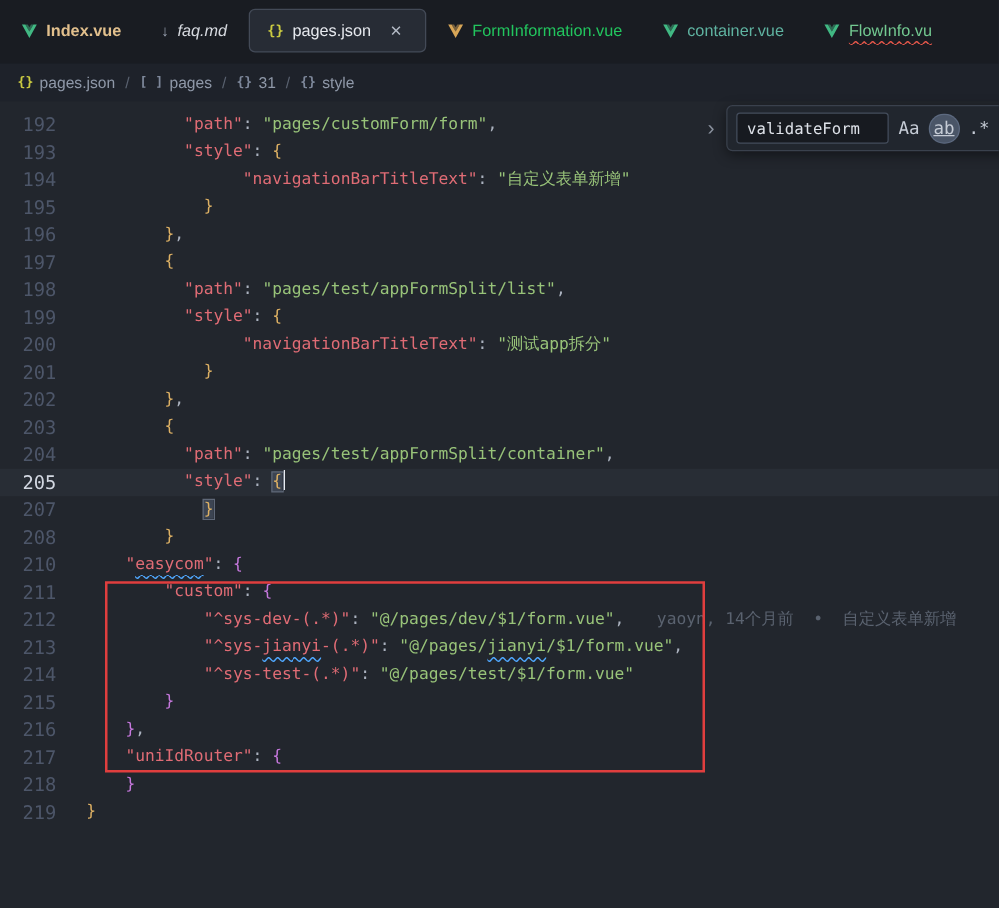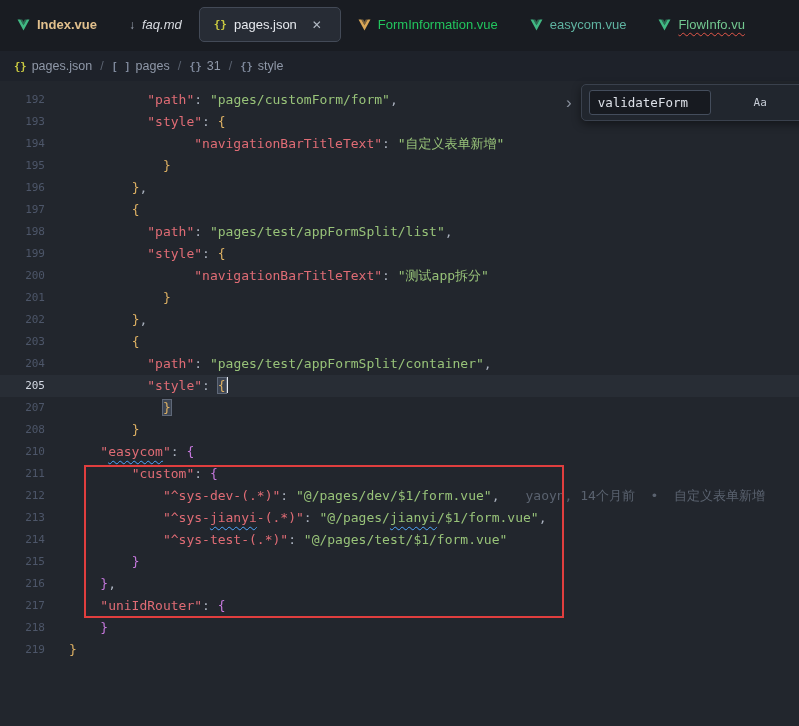--- a/index.html
+++ b/index.html
@@ -20,40 +20,40 @@
   .tab-close{margin-left:4px;font-size:12px;color:#b3bac5;width:18px;height:18px;display:flex;align-items:center;justify-content:center;border-radius:3px;}
   
   .breadcrumb{height:30px;display:flex;align-items:center;padding-left:14px;gap:8px;font-size:12.5px;color:#8f98a8;background:#1e222a;}
   .bc-item{display:flex;align-items:center;gap:5px;cursor:pointer;}
   .bc-ic{font-family:"DejaVu Sans Mono",monospace;font-size:10.5px;font-weight:bold;}
   .bc-sep{color:#5a6270;}
   
   .editor{position:relative;padding-top:8px;font-family:"DejaVu Sans Mono","DejaVu Sans",monospace;font-size:13px;}
   .line{display:flex;height:22px;line-height:22px;white-space:pre;}
   .line.current{background:rgba(160,175,210,0.05);}
-  .ln{flex:none;width:45px;text-align:right;color:#4d5669;font-size:11px;user-select:none;}
+  .ln{flex:none;width:45px;text-align:right;color:#4d5669;font-size:15px;user-select:none;}
   .line.current .ln{color:#d3d8e2;}
   .lc{padding-left:24px;}
   .key{color:#e06c75}
   .str{color:#98c379}
   .pun{color:#abb2bf}
   .b1{color:#deb164}
   .b2{color:#c678dd}
   .bm{background:#3c4452;box-shadow:0 0 0 1px #5f6878;}
   .sq{text-decoration:underline wavy #4fa8ff;text-decoration-thickness:1px;text-underline-offset:3.5px;}
   .cursor{display:inline-block;width:1.5px;height:16px;background:#e8ecf2;vertical-align:-3px;margin-left:1px;}
   .blame{color:#5a626f;margin-left:26px;}
   
   .red-box{position:absolute;left:84px;top:465px;width:476px;height:149px;border:2px solid #e03e3e;pointer-events:none;z-index:6;}
   
   .findbar{position:absolute;top:84px;left:566px;display:flex;align-items:center;gap:9px;z-index:10;}
   .find-collapse{color:#8a919e;font-size:17px;line-height:1;cursor:pointer;}
   .find-widget{display:flex;align-items:center;gap:5px;background:#21262e;border:1px solid #3a414d;border-radius:5px;padding:5px 7px;box-shadow:0 3px 10px rgba(0,0,0,.45);width:238px;flex:none;}
   .find-input{background:#171a20;border:1px solid #444d5c;border-radius:3px;color:#dde1e8;font-family:"DejaVu Sans Mono",monospace;font-size:12.5px;padding:4px 8px;width:104px;outline:none;}
-  .find-btn{width:23px;height:22px;display:flex;align-items:center;justify-content:center;border-radius:4px;color:#c6ccd6;font-size:11px;font-family:"DejaVu Sans Mono",monospace;cursor:pointer;flex:none;margin-left:33px;}
+  .find-btn{width:23px;height:22px;display:flex;align-items:center;justify-content:center;border-radius:4px;color:#c6ccd6;font-size:14px;font-family:"DejaVu Sans Mono",monospace;cursor:pointer;flex:none;}
   .find-btn.active{background:#4a5567;box-shadow:0 0 0 1px #5d6a80;border-radius:11px;}
   .find-btn .u{text-decoration:underline;}
 </style>
 </head>
 <body>
 
 <div class="tabbar" id="tabbar">
     <div class="tab">
       <span class="tab-ic" style="color: rgb(65, 184, 131);">
         <svg width="13" height="12" viewBox="0 0 24 22">
@@ -81,21 +81,21 @@
       </span>
       <span class="lbl" style="color: #22c55e;">FormInformation.vue</span>
     </div>
     <div class="tab">
       <span class="tab-ic" style="color: rgb(65, 184, 131);">
         <svg width="13" height="12" viewBox="0 0 24 22">
           <path fill="currentColor" d="M1 1h5l6 10.5L18 1h5L12 21z"></path>
           <path fill="currentColor" opacity=".5" d="M6 1h3.6L12 5.2 14.4 1H18l-6 10.5z"></path>
         </svg>
       </span>
-      <span class="lbl" style="color: rgb(95, 179, 161);">easycom.vue</span>
+      <span class="lbl" style="color: rgb(95, 179, 161);">container.vue</span>
     </div>
     <div class="tab">
       <span class="tab-ic" style="color: rgb(65, 184, 131);">
         <svg width="13" height="12" viewBox="0 0 24 22">
           <path fill="currentColor" d="M1 1h5l6 10.5L18 1h5L12 21z"></path>
           <path fill="currentColor" opacity=".5" d="M6 1h3.6L12 5.2 14.4 1H18l-6 10.5z"></path>
         </svg>
       </span>
       <span class="lbl err" style="color: rgb(115, 201, 145);">FlowInfo.vu</span>
     </div>

